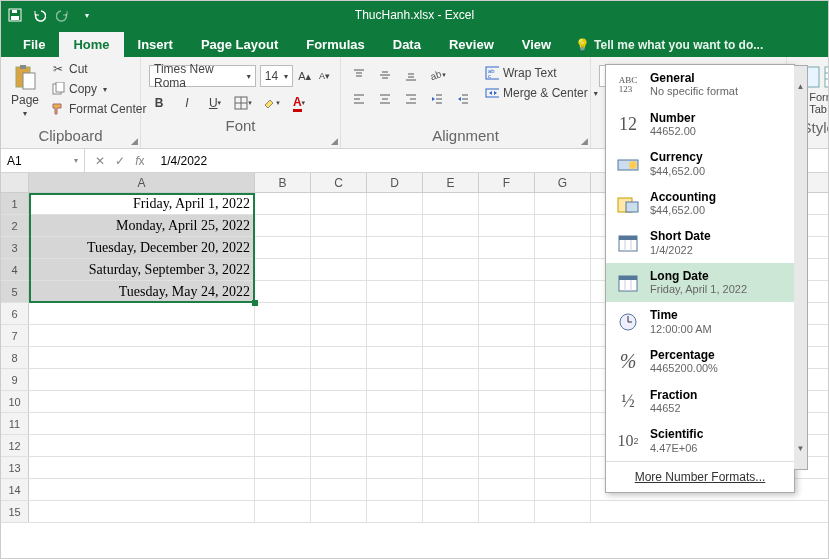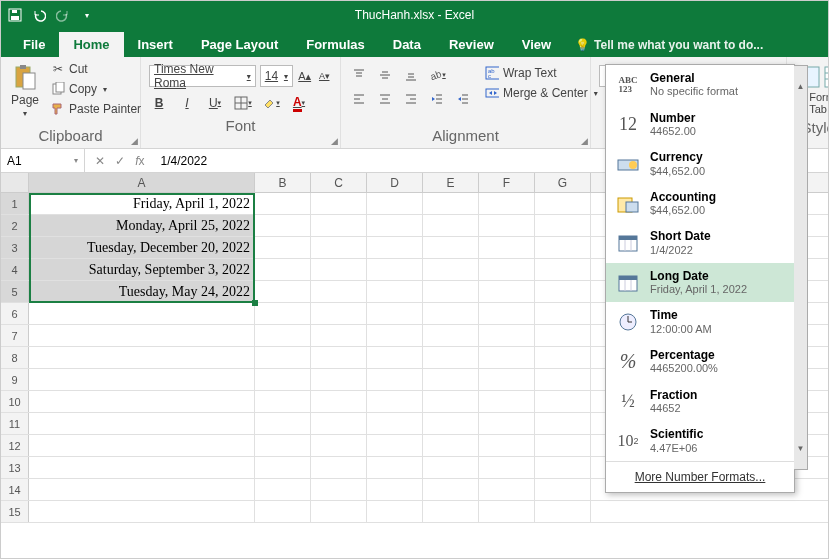--- a/index.html
+++ b/index.html
@@ -25,21 +25,21 @@
   .group-launch { position: absolute; right: 2px; bottom: 2px; font-size: 9px; color: #888; }
 
   .big-btn { display: flex; flex-direction: column; align-items: center; gap: 2px; padding: 2px 4px; }
   .big-btn .icon { width: 28px; height: 28px; }
   .mini-row { display: flex; flex-direction: column; gap: 4px; }
   .mini { display: flex; align-items: center; gap: 4px; padding: 1px 4px; font-size: 12px; white-space: nowrap; }
   .mini .ic { width: 14px; height: 14px; display:flex; align-items:center; justify-content:center; }
 
   .fontbox { display:flex; flex-direction:column; gap:6px; padding:4px 2px; }
   .dd { border:1px solid #bbb; background:#fff; height:22px; display:flex; align-items:center; padding:0 4px; font-size:12px; }
-  .fontrow { display:flex; gap:4px; align-items:center;text-decoration:underline; }
+  .fontrow { display:flex; gap:4px; align-items:center; }
   .iconbtn { width:20px; height:20px; display:flex; align-items:center; justify-content:center; border:1px solid transparent; }
   .iconbtn.small { width:16px; height:16px; }
 
   .alignbox { display:flex; flex-direction:column; gap:4px; padding:4px 2px; }
   .wrapmerge { display:flex; flex-direction:column; gap:4px; padding:4px 2px; }
 
   
   .numbox-wrap { position: relative; }
   .numbox-combo { width: 180px; display:flex; align-items:center; margin:4px 2px; }
   .numbox-combo .dd { flex:1; height:22px; }
@@ -156,21 +156,21 @@
             </span>
             <span>Copy</span>
             <span style="font-size:8px;margin-left:2px">▾</span>
           </div>
         <div class="mini">
             <span class="ic">
               <svg width="14" height="14">
                 <path d="M2 2 L10 2 L10 6 L6 6 L6 12 L4 12 L4 6 L2 6 Z" fill="#e8b04a" stroke="#a67"></path>
               </svg>
             </span>
-            <span>Paste Painter</span>
+            <span>Format Center</span>
           </div>
       </div>
     </div>
     <div class="group-label">Clipboard</div>
     <div class="group-launch">◢</div>
   </div>
 
   <div class="group" style="width:200px">
     <div class="fontbox">
       <div class="fontrow">
@@ -352,21 +352,21 @@
          <div>Tab</div>
        </div>
     </div>
     <div class="group-label">Styles</div>
   </div>
 
 </div>
 
 <div class="nf-panel">
   <div class="nf-item">
-    <div class="nf-icon" style="font-size:9px;font-weight:bold;line-height:1">ABC<br>123</div>
+    <div class="nf-icon" style="font-size:9px;font-weight:normal;line-height:1">ABC<br>123</div>
     <div class="nf-text">
         <span class="nf-name">General</span>
         <span class="nf-sample">No specific format</span>
       </div>
   </div>
   <div class="nf-item">
     <div class="nf-icon" style="font-size:18px">12</div>
     <div class="nf-text">
         <span class="nf-name">Number</span>
         <span class="nf-sample">44652.00</span>

